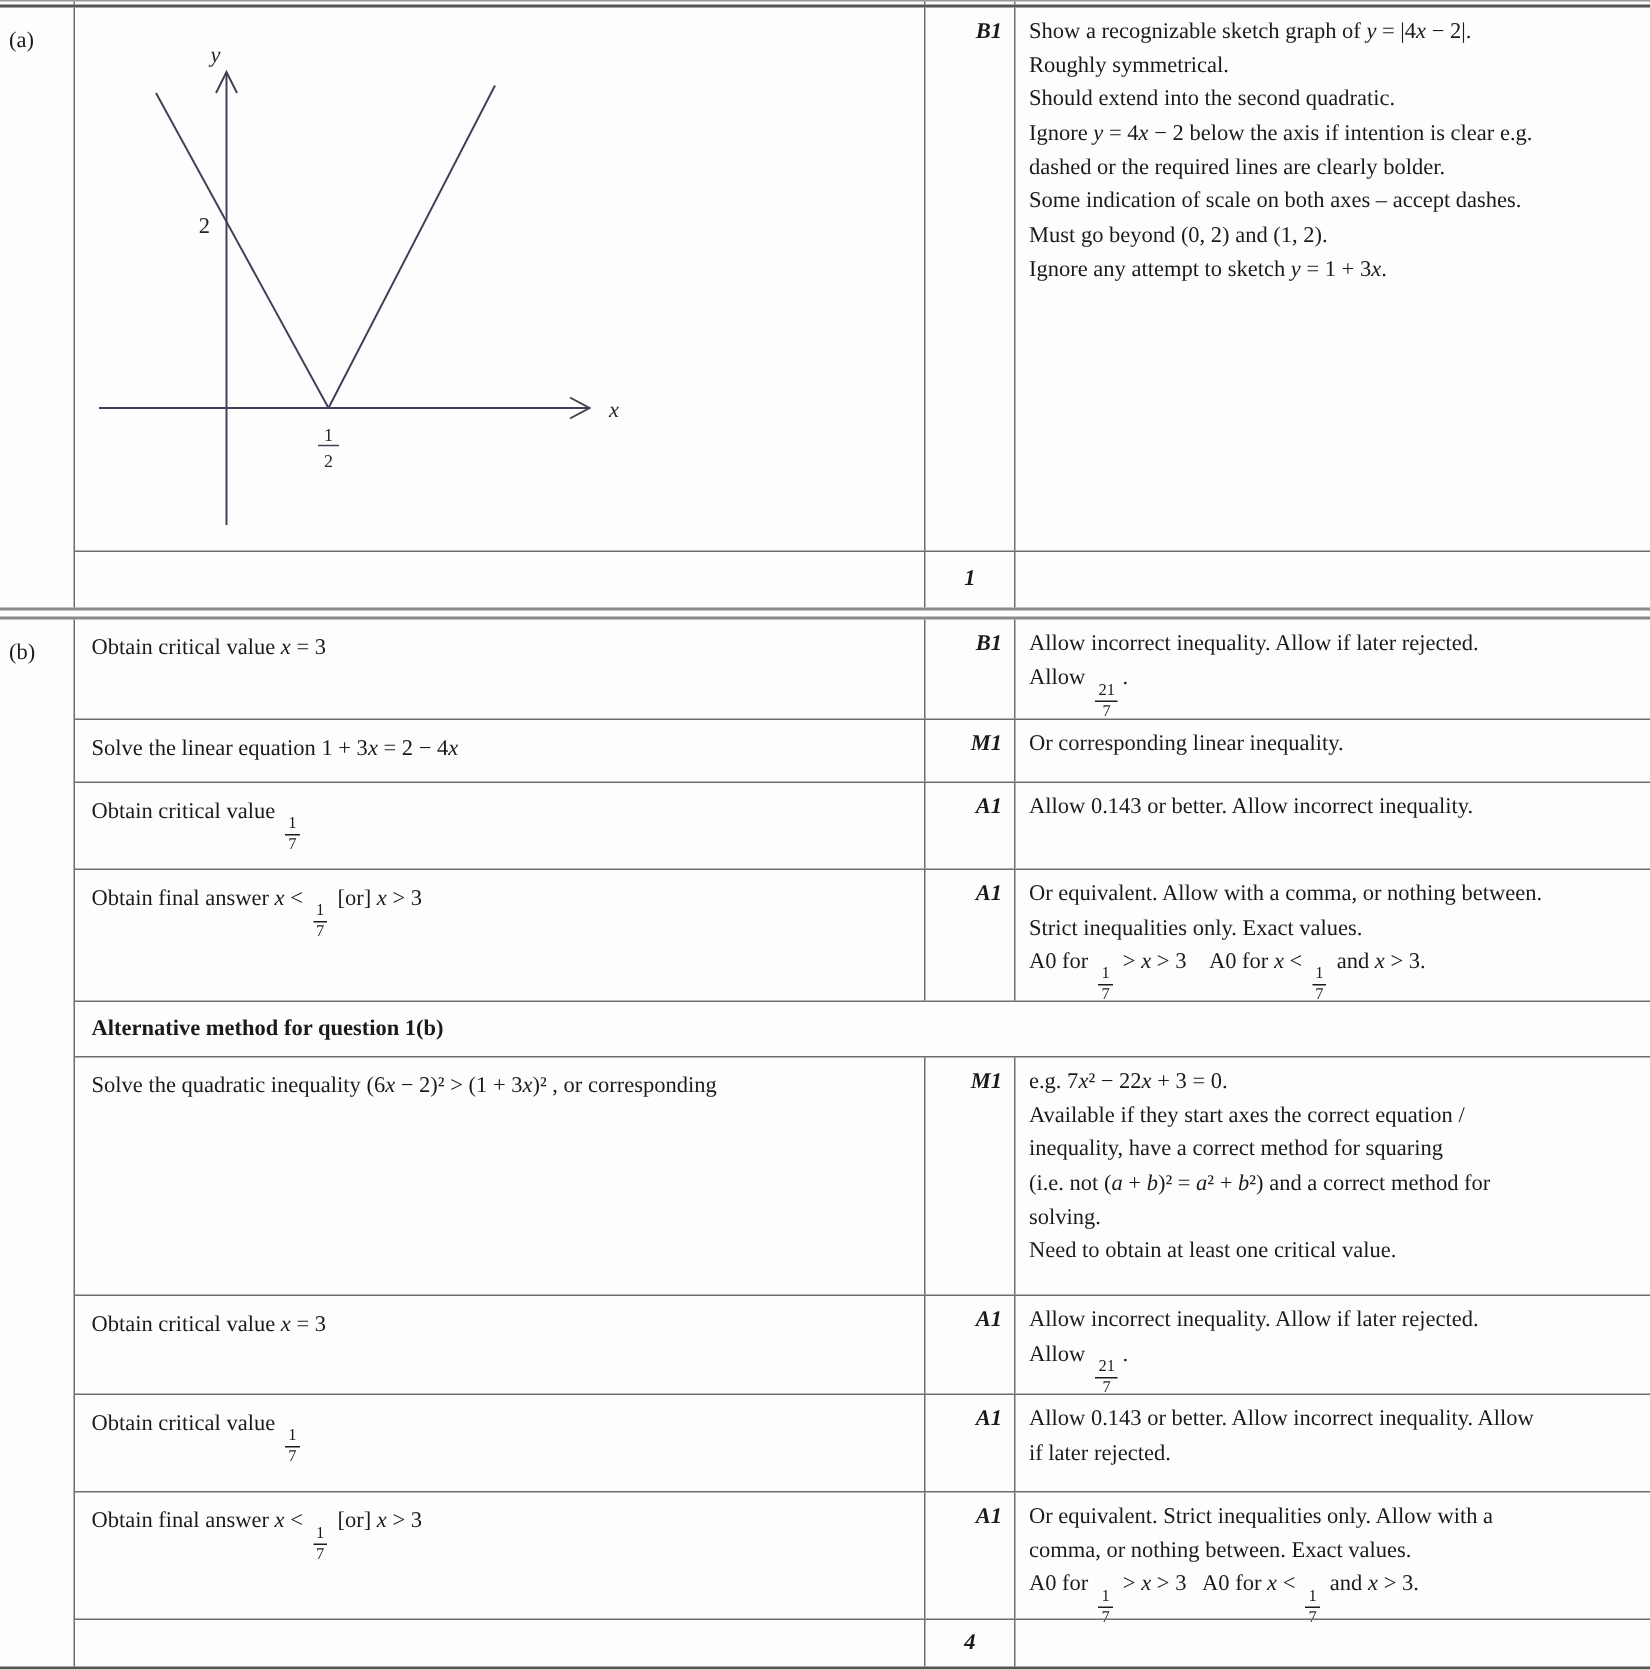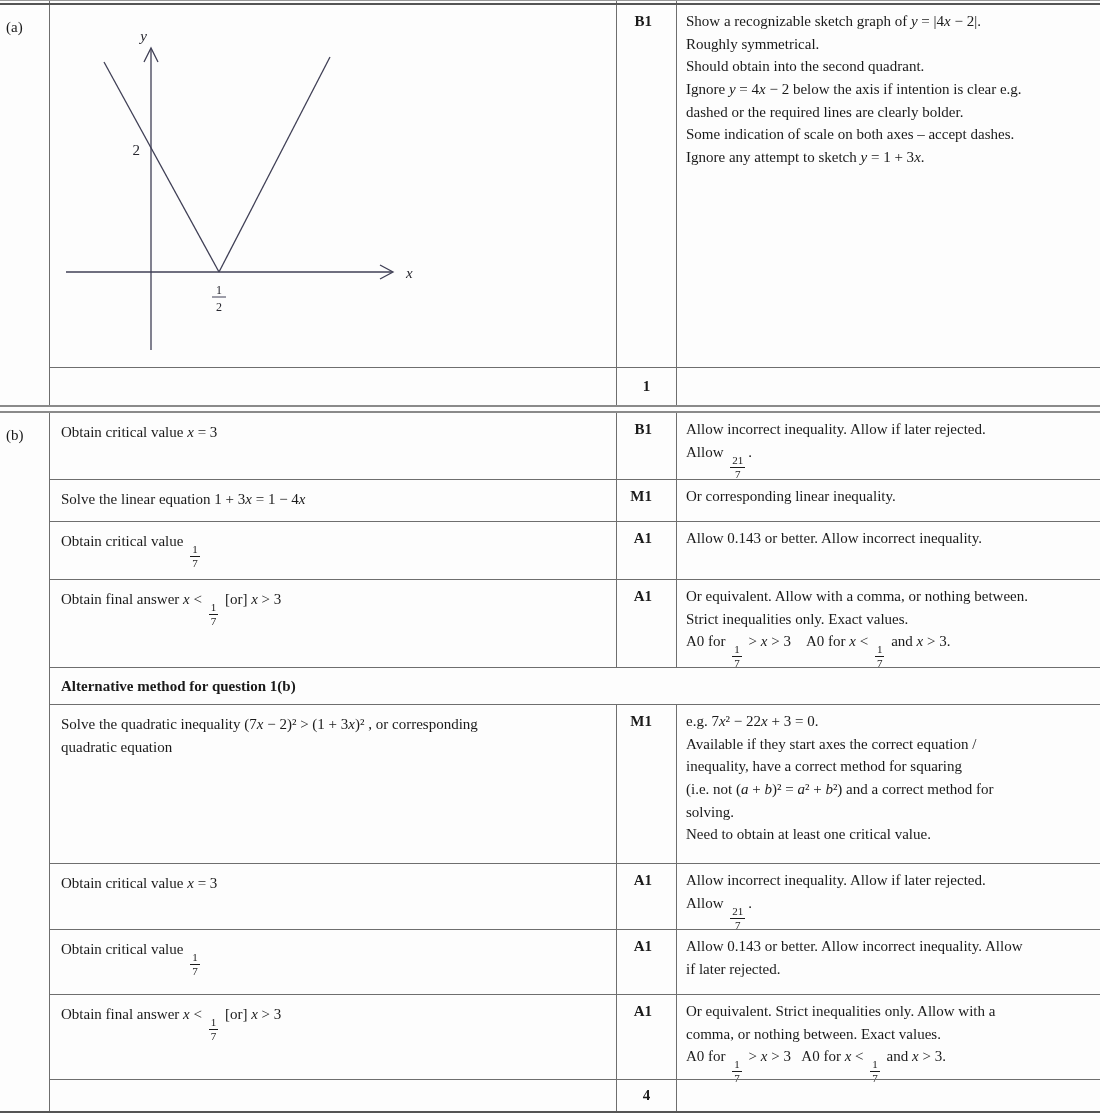--- a/index.html
+++ b/index.html
@@ -14,22 +14,22 @@
   .topstrip { position:relative; height:5px; border-top:1px solid #999; border-bottom:2px solid #555; }
   .stub { position:absolute; top:0; bottom:0; width:1px; background:#6e6e6e; }
   .separator { height:8px; border-top:2px solid #8a8a8a; border-bottom:2px solid #8a8a8a; }
   .bottombar { height:2px; background:#555; }
   .section { display:flex; }
   .labelcol { width:50px; border-right:1px solid #6e6e6e; padding:12px 0 0 6px; flex:none; }
   .rightstack { flex:1; display:flex; flex-direction:column; }
   .row { display:flex; }
   .row + .row, .rightstack > .bordered { border-top:1px solid #6e6e6e; }
   .desc { width:567px; flex:none; border-right:1px solid #6e6e6e; padding:9px 12px 0 11px; }
-  .mark { width:60px; flex:none; border-right:1px solid #6e6e6e; padding:6px 24px 0 0;
-          text-align:right; font-weight:bold; }
+  .mark { width:60px; flex:none; border-right:1px solid #6e6e6e; padding:6px 8px 0 0;
+          text-align:right; font-weight:bold;font-style:italic; }
   .mark.total { text-align:center; padding-right:0; }
   .guide { flex:1; padding:6px 6px 0 9px; }
   .altheader { flex:1; font-weight:bold; padding:8px 0 0 11px; }
   
   .h362{height:362px} .h38{height:38px} .h66{height:66px} .h42{height:42px}
   .h58{height:58px} .h88{height:88px} .h37{height:37px} .h159{height:159px}
   .h65{height:65px} .h85{height:85px} .h32{height:32px}
   
   .line { margin-bottom:2px; }
   .b { font-weight:normal; }
@@ -74,24 +74,25 @@
             <text x="356" y="273" font-size="15" font-style="italic">x</text>
             <text x="90" y="150" font-size="15" text-anchor="end">2</text>
             <text x="169" y="289" font-size="12" text-anchor="middle">1</text>
             <text x="169" y="306" font-size="12" text-anchor="middle">2</text>
           </svg>
         </div>
         <div class="mark">B1</div>
         <div class="guide">
             <div class="line"><span>Show a recognizable sketch graph of </span><span class="m">y</span><span> = |4</span><span class="m">x</span><span> − 2|.</span></div>
             <div class="line"><span>Roughly symmetrical.</span></div>
-            <div class="line"><span>Should obtain into the second quadrant.</span></div>
+            <div class="line"><span>Should extend into the second quadratic.</span></div>
             <div class="line"><span>Ignore </span><span class="m">y</span><span> = 4</span><span class="m">x</span><span> − 2 below the axis if intention is clear e.g.</span></div>
             <div class="line"><span>dashed or the required lines are clearly bolder.</span></div>
             <div class="line"><span>Some indication of scale on </span><span class="b">both</span><span> axes – accept dashes.</span></div>
+            <div class="line"><span>Must go beyond (0, 2) and (1, 2).</span></div>
             <div class="line"><span>Ignore any attempt to sketch </span><span class="m">y</span><span> = 1 + 3</span><span class="m">x</span><span>.</span></div>
           </div>
       </div>
       <div class="row h38 bordered">
         <div class="desc"></div>
         <div class="mark total" style="padding-top:8px">1</div>
         <div class="guide"></div>
       </div>
     </div>
   </div>
@@ -113,21 +114,21 @@
             <div class="line"><span>Allow incorrect inequality. Allow if later rejected.</span></div>
             <div class="line"><span>Allow </span><span class="frac">
                 <span class="num">21</span>
                 <span class="den">7</span>
               </span><span>.</span></div>
           </div>
       </div>
 
       <div class="row h42">
         <div class="desc">
-            <div class="line"><span>Solve the linear equation 1 + 3</span><span class="m">x</span><span> = 1 − 4</span><span class="m">x</span></div>
+            <div class="line"><span>Solve the linear equation 1 + 3</span><span class="m">x</span><span> = 2 − 4</span><span class="m">x</span></div>
           </div>
         <div class="mark">M1</div>
         <div class="guide">
             <div class="line"><span>Or corresponding linear inequality.</span></div>
           </div>
       </div>
 
       <div class="row h58">
         <div class="desc">
             <div class="line"><span>Obtain critical value </span><span class="frac">
@@ -161,22 +162,21 @@
               </span><span> </span><span class="b">and</span><span> </span><span class="m">x</span><span> &gt; 3.</span></div>
           </div>
       </div>
 
       <div class="row h37">
         <div class="altheader">Alternative method for question 1(b)</div>
       </div>
 
       <div class="row h159">
         <div class="desc">
-            <div class="line"><span>Solve the quadratic inequality (7</span><span class="m">x</span><span> − 2)² &gt; (1 + 3</span><span class="m">x</span><span>)² , or corresponding</span></div>
-            <div class="line"><span>quadratic equation</span></div>
+            <div class="line"><span>Solve the quadratic inequality (6</span><span class="m">x</span><span> − 2)² &gt; (1 + 3</span><span class="m">x</span><span>)² , or corresponding</span></div>
           </div>
         <div class="mark">M1</div>
         <div class="guide">
             <div class="line"><span>e.g. 7</span><span class="m">x</span><span>² − 22</span><span class="m">x</span><span> + 3 = 0.</span></div>
             <div class="line"><span>Available if they start axes the correct equation /</span></div>
             <div class="line"><span>inequality, have a correct method for squaring</span></div>
             <div class="line"><span>(i.e. not (</span><span class="m">a</span><span> + </span><span class="m">b</span><span>)² = </span><span class="m">a</span><span>² + </span><span class="m">b</span><span>²) and a correct method for</span></div>
             <div class="line"><span>solving.</span></div>
             <div class="line"><span>Need to obtain at least one critical value.</span></div>
           </div>

